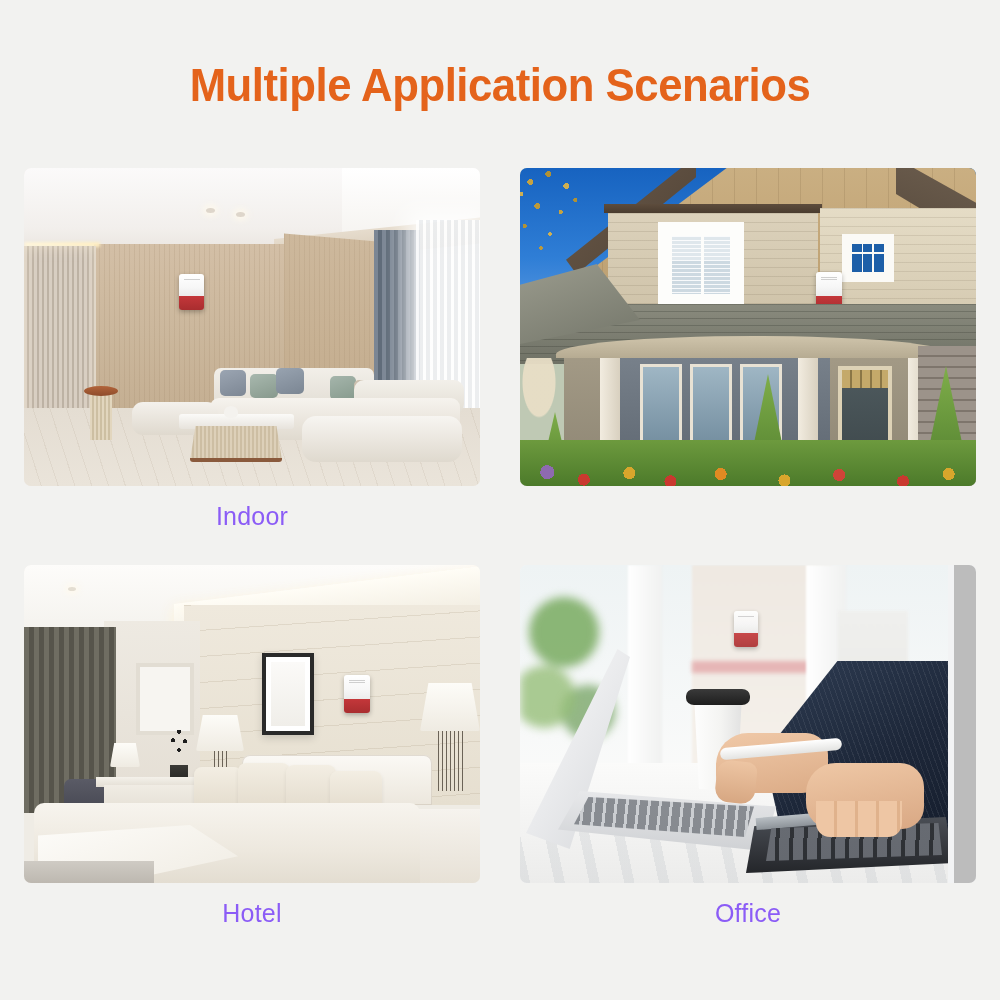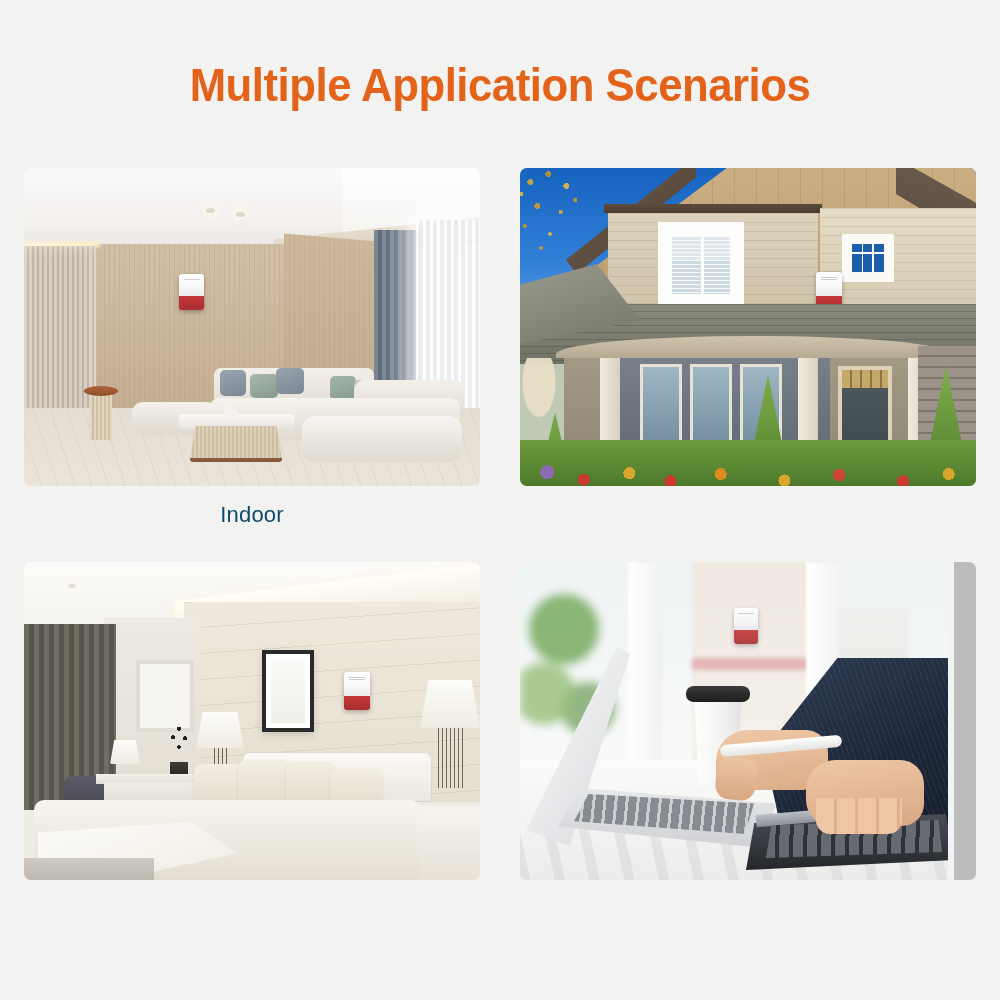--- a/index.html
+++ b/index.html
@@ -37,22 +37,22 @@
   .cell{width:456px;}
   .photo{
     width:456px;height:318px;
     border-radius:7px;
     overflow:hidden;
     position:relative;
     background:#ddd;
   }
   .caption{
     text-align:center;
-    font-size:22px;
-    color:#0c4a6e;
+    font-size:25px;
+    color:#8b5cf6;
     padding-top:16px;
     padding-bottom:22px;
     letter-spacing:0.2px;
   }
 
   
   .s-indoor{background:#efeae4;}
   .in-ceiling{position:absolute;left:0;top:0;width:456px;height:86px;
     background:linear-gradient(180deg,#fbfafa 0%,#f2efec 70%,#e9e4de 100%);}
   .in-ceil-beam{position:absolute;left:250px;top:60px;width:210px;height:26px;
@@ -503,20 +503,21 @@
         <div class="h-bedhead"></div>
         <div class="h-nightstand"></div>
         <div class="h-pillow" style="left:170px;top:202px;width:48px;height:46px;"></div>
         <div class="h-pillow" style="left:214px;top:198px;width:52px;height:50px;"></div>
         <div class="h-pillow" style="left:262px;top:200px;width:50px;height:48px;"></div>
         <div class="h-pillow" style="left:306px;top:206px;width:52px;height:44px;"></div>
         <div class="h-bed"></div>
         <div class="h-throw"></div>
         <div class="h-rug"></div>
       </div>
+      <div class="caption">Hotel</div>
     </div>
 
     <div class="cell">
       <div class="photo s-office">
         <div class="of-bgwin"></div>
         <div class="of-green"></div>
         <div class="of-pillar" style="left:108px;width:34px;"></div>
         <div class="of-farwall"></div>
         <div class="of-redline"></div>
         <div class="of-pillar" style="left:286px;width:40px;"></div>
@@ -540,16 +541,17 @@
         <div class="of-fing1"></div>
         <div class="of-pen"></div>
         <div class="of-calc"></div>
         <div class="of-calc-d"></div>
         <div class="of-calc-k"></div>
         <div class="of-hand2"></div>
         <div class="of-fing2"></div>
         <div class="of-rightgap"></div>
         <div class="of-rightband"></div>
       </div>
+      <div class="caption">Office</div>
     </div>
 
   </div>
 </div>
 
 </body></html>

